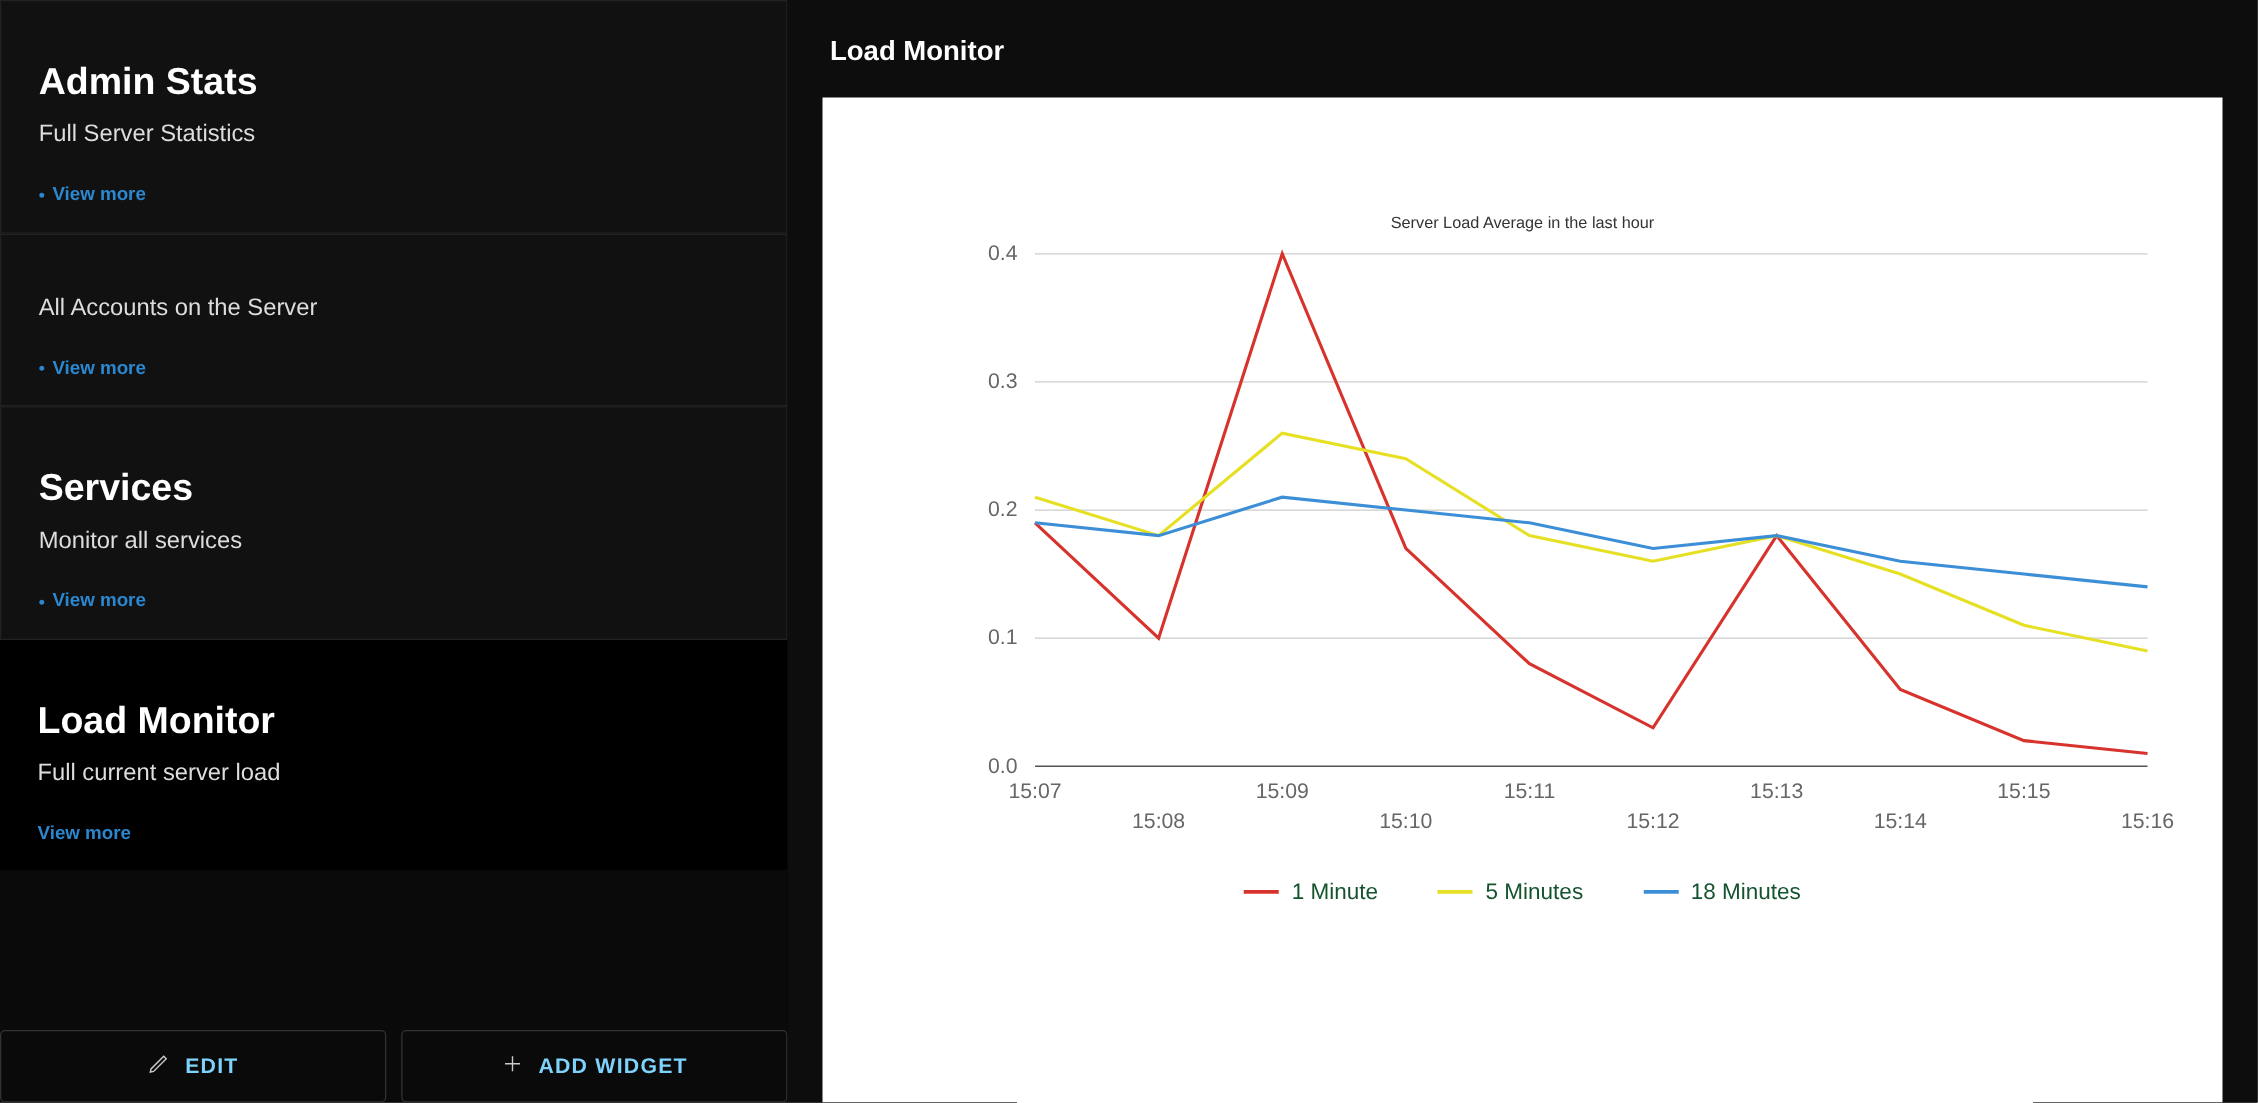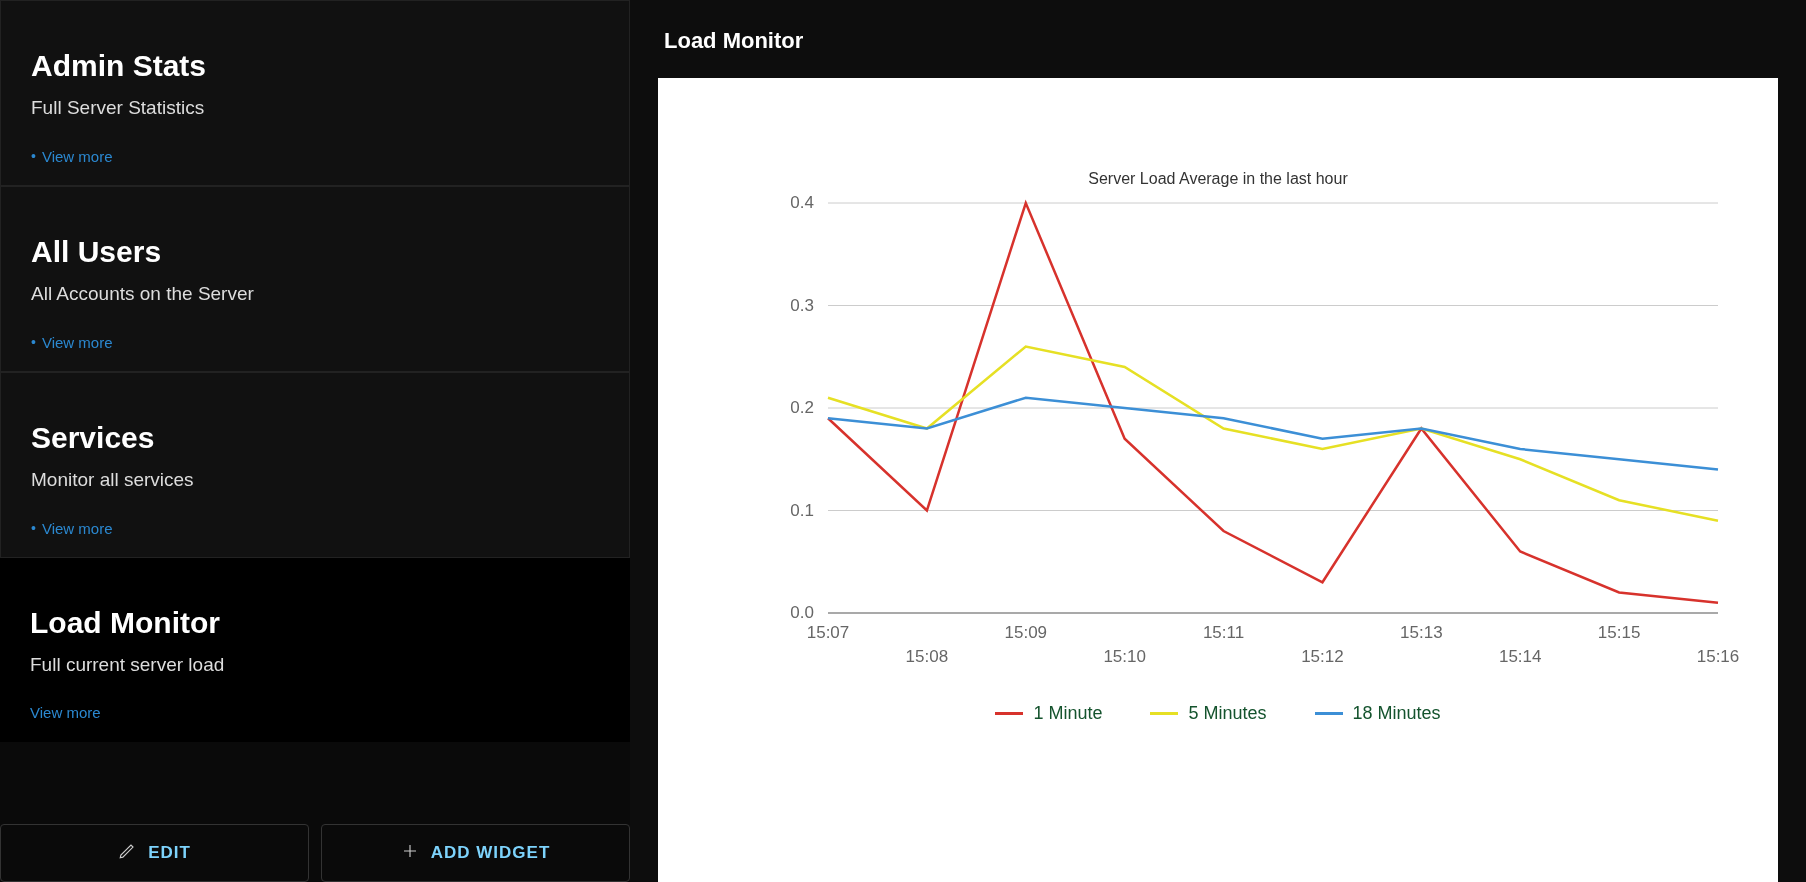--- a/index.html
+++ b/index.html
@@ -4,42 +4,42 @@
 <style>
   * { box-sizing: border-box; margin: 0; padding: 0; }
   html, body { width: 1806px; height: 882px; background: #000; color: #e8e8e8; font-family: "Segoe UI", "Helvetica Neue", Arial, sans-serif; overflow: hidden; }
   .layout { display: flex; width: 100%; height: 100%; }
   .sidebar { width: 640px; background: #0a0a0a; display: flex; flex-direction: column; }
   .sidebar-cards { flex: 1; display: flex; flex-direction: column; }
   .card { padding: 48px 30px 20px 30px; border: 1px solid #222; background: #111; }
   .card.plain { background: #000; border: none; }
   .card h2 { font-size: 30px; font-weight: 600; color: #fff; margin-bottom: 14px; }
   .card p.sub { font-size: 19px; color: #ddd; margin-bottom: 28px; }
-  .view-more { color: #2b88d0; font-size: 15px; font-weight: 400; cursor: pointer; display: inline-flex; align-items: center; gap: 6px; }
+  .view-more { color: #2b88d0; font-size: 15px; font-weight: 700; cursor: pointer; display: inline-flex; align-items: center; gap: 6px; }
   .view-more.dotted::before { content: "•"; color: #2b88d0; font-size: 14px; }
   .sidebar-actions { display: flex; gap: 12px; padding: 6px 0 0 0; }
   .btn { flex: 1; height: 58px; display: flex; align-items: center; justify-content: center; gap: 12px; border: 1px solid #333; background: transparent; color: #7dd3fc; font-size: 17px; font-weight: 700; letter-spacing: 1px; cursor: pointer; border-radius: 4px; }
   .btn svg { width: 18px; height: 18px; stroke: #ccc; fill: none; stroke-width: 1.5; }
   .main { flex: 1; padding: 28px 28px 0 28px; background: #0d0d0d; display: flex; flex-direction: column; }
   .main-title { font-size: 22px; font-weight: 700; color: #fff; margin: 0 0 24px 6px; }
   .chart-panel { background: #fff; flex: 1; position: relative; overflow: hidden; }
-  .chart-title { position: absolute; left: 0; right: 0; text-align: center; color: #333; font-size: 16px; }
+  .chart-title { position: absolute; left: 0; right: 0; text-align: center; color: #333; font-size: 13px; }
   svg.chart { display: block; }
   .legend { display: flex; justify-content: center; gap: 48px; font-size: 18px; color: #14532d; }
   .legend .item { display: flex; align-items: center; gap: 10px; }
   .legend .swatch { width: 28px; height: 3px; }
 </style>
 </head>
 <body>
 
 <div class="layout">
   <aside class="sidebar">
     <div class="sidebar-cards" id="sidebar-cards">
         <div class="card"><h2>Admin Stats</h2><p class="sub">Full Server Statistics</p><a class="view-more dotted">View more</a></div>
-        <div class="card"><h2>All Users</h2><p class="sub">All Accounts on the Server</p><a class="view-more dotted">View more</a></div>
+        <div class="card"><p class="sub">All Accounts on the Server</p><a class="view-more dotted">View more</a></div>
         <div class="card"><h2>Services</h2><p class="sub">Monitor all services</p><a class="view-more dotted">View more</a></div>
         <div class="card plain"><h2>Load Monitor</h2><p class="sub">Full current server load</p><a class="view-more">View more</a></div>
       </div>
     <div class="sidebar-actions">
       <button class="btn">
         <span>
           <svg viewBox="0 0 24 24">
               <path d="M3 21l3.5-.8L20 6.7 17.3 4 3.8 17.5 3 21z"></path>
             </svg>
         </span>

